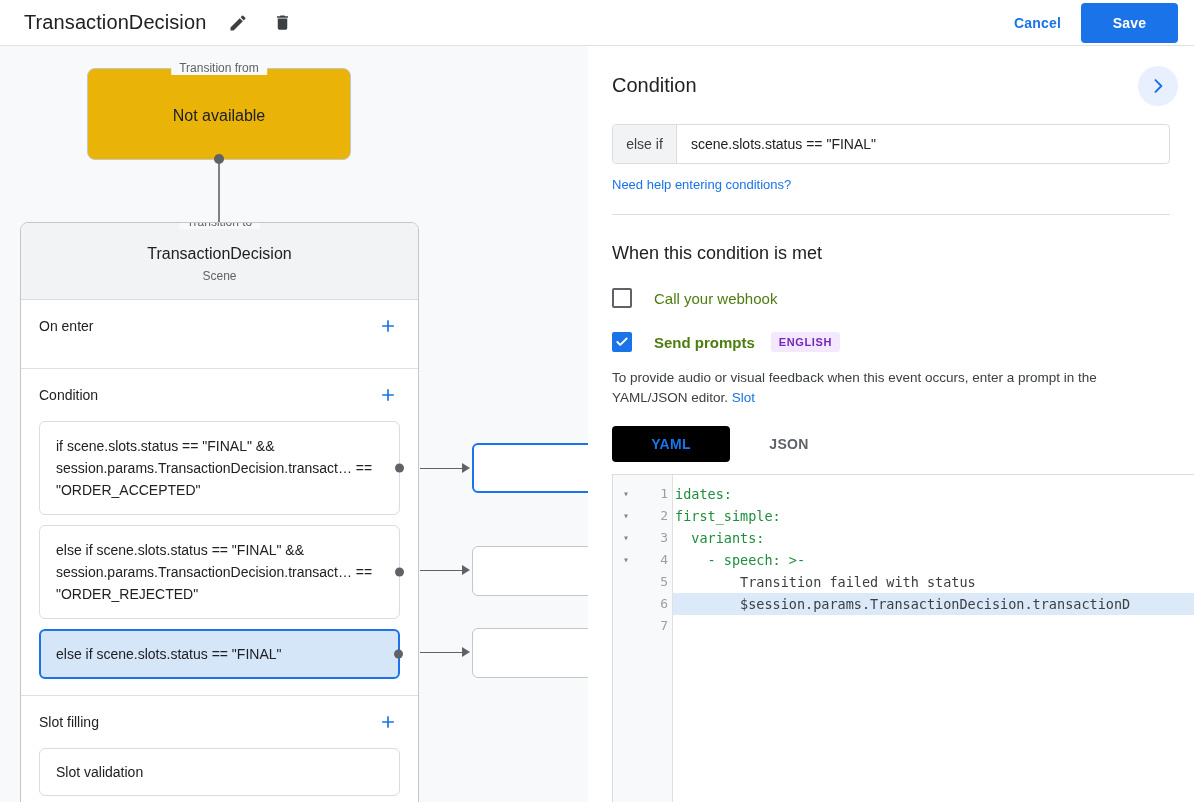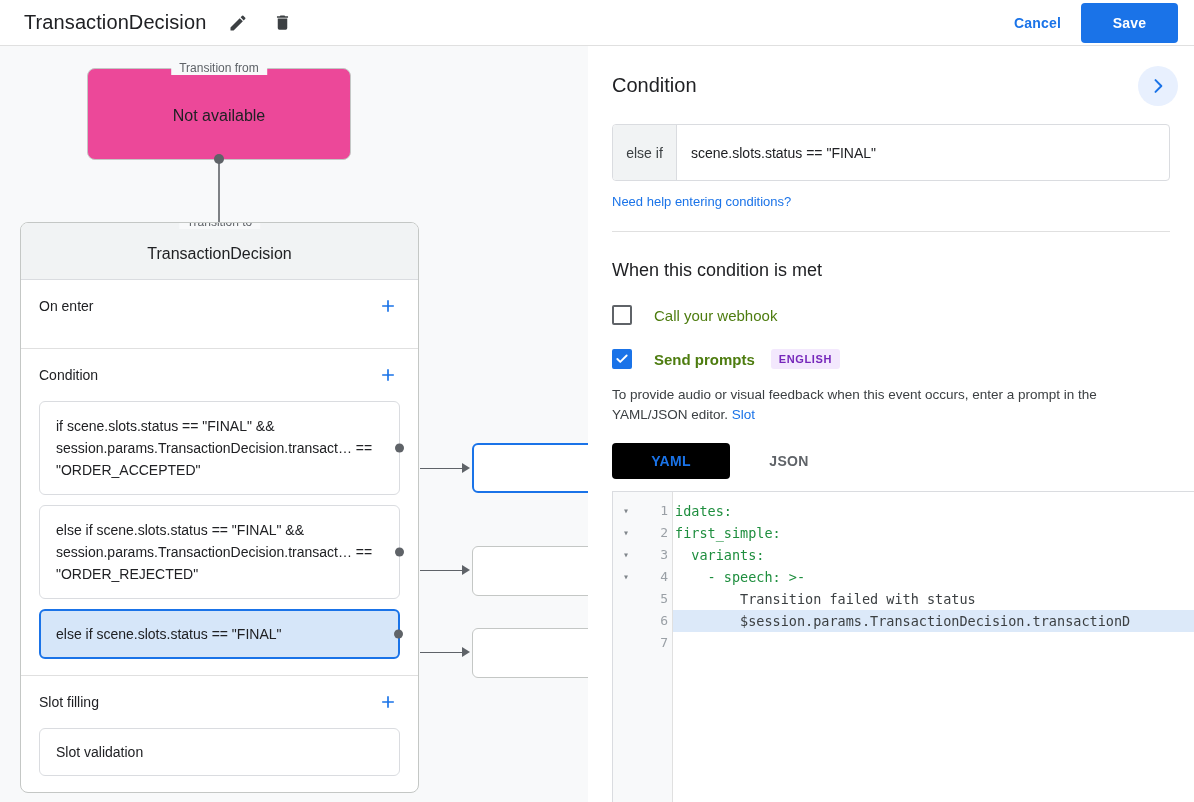--- a/index.html
+++ b/index.html
@@ -40,21 +40,21 @@
     font-size: 14px; font-weight: 600; letter-spacing: .2px;
     height: 40px; min-width: 97px; border-radius: 4px; margin-right: 16px;
   }
 
   
   .canvas {
     position: absolute; left: 0; top: 46px; width: 588px; height: 756px;
     background: #f8f9fa; overflow: hidden;
   }
   
-  .fbox { position: absolute; border: 1px solid #c4c7c5; border-radius: 8px; background: #ec4899; }
+  .fbox { position: absolute; border: 1px solid #c4c7c5; border-radius: 8px; background: #eab308; }
   .flegend {
     position: absolute; top: -8px; left: 50%; transform: translateX(-50%);
     background: #f8f9fa; padding: 0 8px; font-size: 12px; color: #5f6368;
     white-space: nowrap;
   }
 
   .transition-from {
     left: 87px; top: 22px; width: 264px; height: 92px;
   }
   .tf-text {
@@ -134,21 +134,21 @@
   }
   .panel-title { font-size: 20px; color: #202124; }
   .collapse-btn {
     position: absolute; right: -8px; top: 20px;
     width: 40px; height: 40px; border-radius: 20px; background: #e8f0fe;
     display: flex; align-items: center; justify-content: center; cursor: pointer;
   }
 
   .cond-input-row {
     display: flex; border: 1px solid #dadce0; border-radius: 4px; overflow: hidden;
-    height: 57px; background: #fff;
+    height: 40px; background: #fff;
   }
   .cond-prefix {
     width: 64px; background: #f1f3f4; border-right: 1px solid #dadce0;
     display: flex; align-items: center; justify-content: center;
     font-size: 14px; color: #3c4043;
   }
   .cond-value {
     flex: 1 1 auto; display: flex; align-items: center; padding-left: 14px;
     font-size: 14px; color: #202124;
   }
@@ -255,20 +255,21 @@
         <line x1="7" y1="5" x2="7" y2="106" stroke="#5f6368" stroke-width="1.6"></line>
         <polygon points="7,116 1.5,104 12.5,104" fill="#5f6368"></polygon>
       </svg>
     </div>
 
     <div class="scene-card">
 
       <div class="scene-head">
         <div class="flegend">Transition to</div>
         <div class="scene-title">TransactionDecision</div>
+        <div class="scene-sub">Scene</div>
       </div>
 
       <div class="section">
         <div class="section-head">
           <div class="section-title">On enter</div>
           <div class="plus-btn">
             <svg width="20" height="20" viewBox="0 0 24 24" fill="#1a73e8">
                 <path d="M19 13h-6v6h-2v-6H5v-2h6V5h2v6h6v2z"></path>
               </svg>
           </div>

